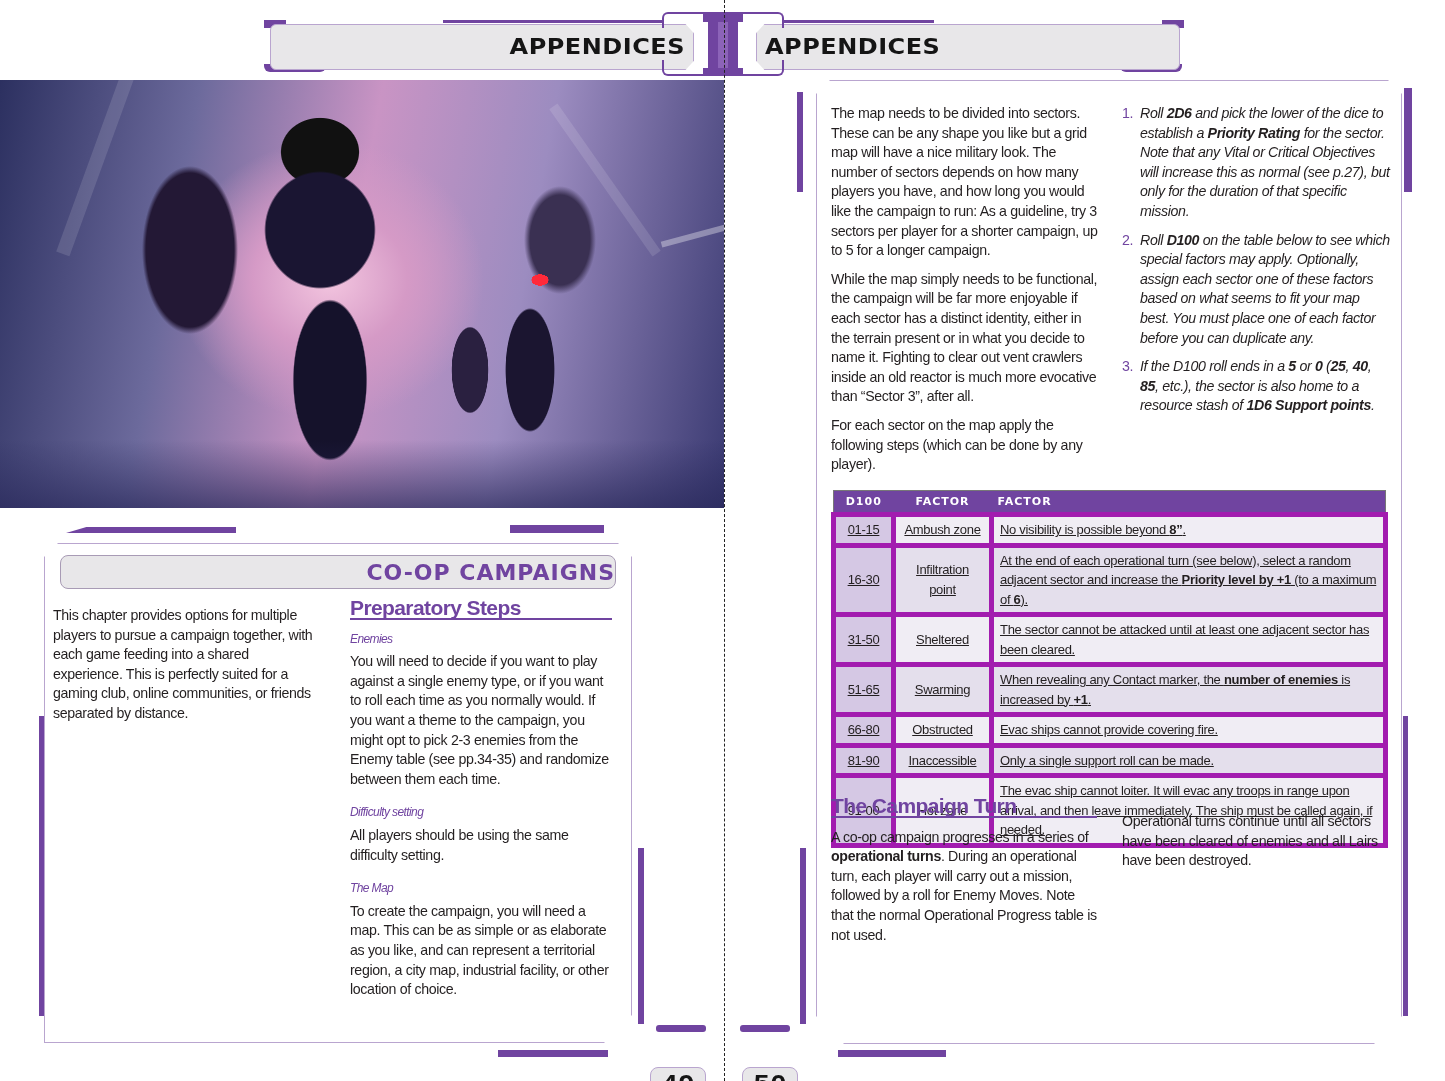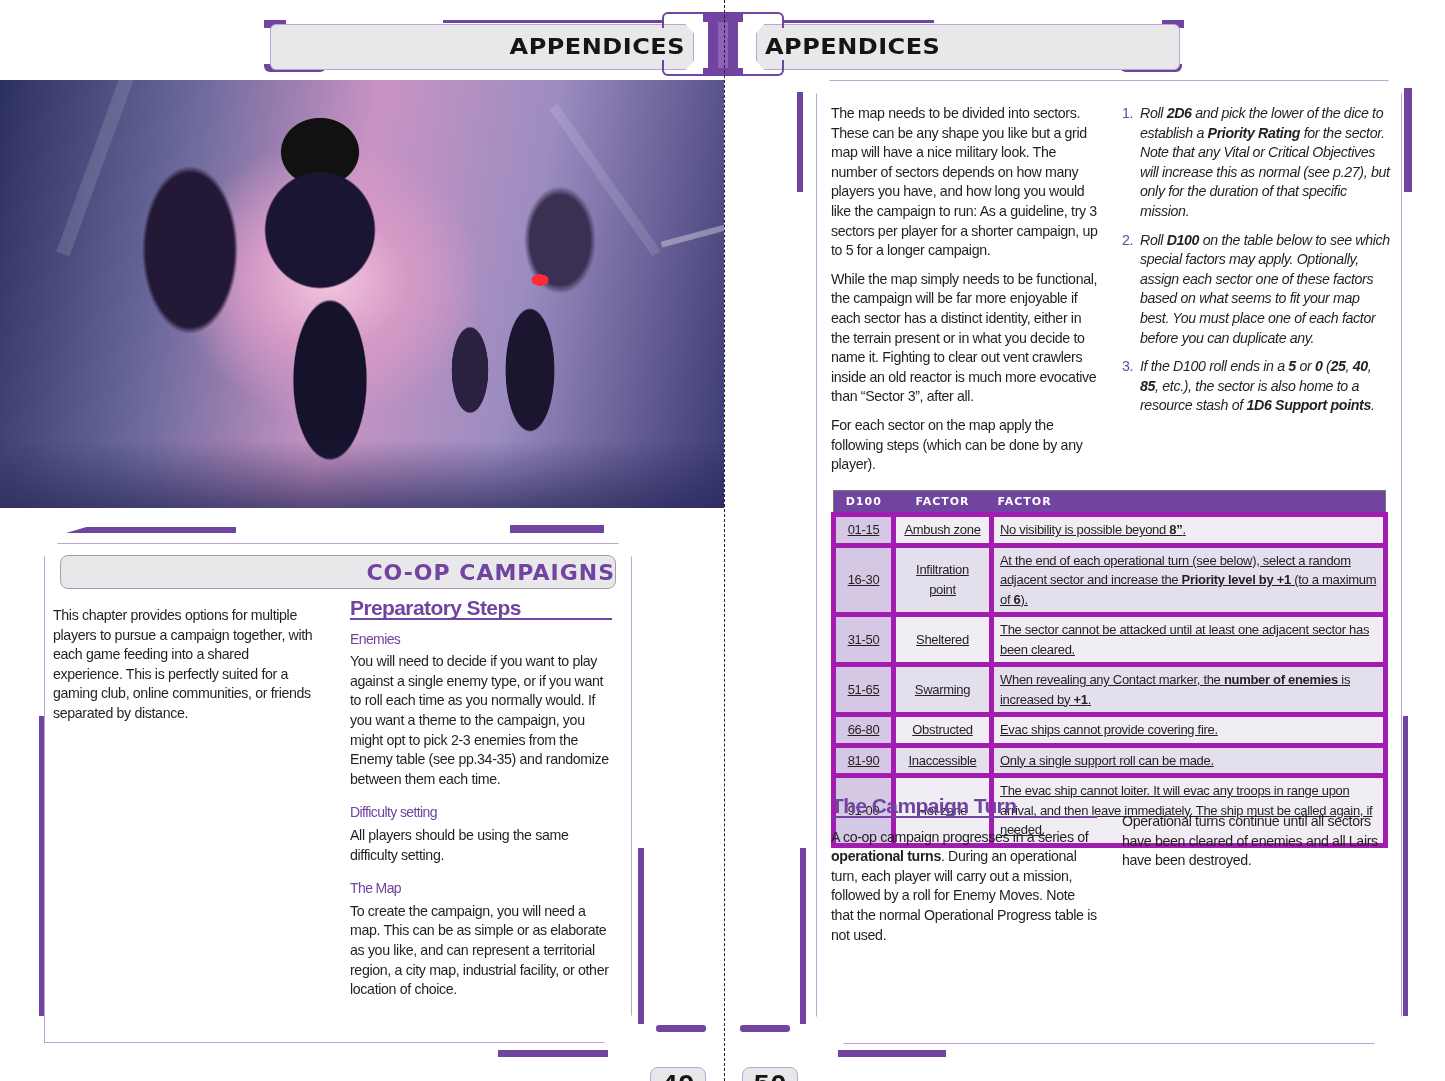--- a/index.html
+++ b/index.html
@@ -53,21 +53,21 @@
   .chap-title-box { position: absolute; left: 60px; top: 555px; width: 556px; height: 34px; background: var(--light); border: 1.5px solid #a89bb5; border-radius: 8px; text-align: right; }
   .chap-title { font-family: "DejaVu Sans", sans-serif; font-weight: 900; font-size: 22px; color: var(--purple); line-height: 34px; letter-spacing: 1px; transform: scaleY(0.95); }
 
   .body-text { font-family: "Liberation Sans Narrow", "Liberation Sans", sans-serif; font-size: 14.2px; line-height: 19.6px; color: #231f20; letter-spacing: -0.35px; }
   .body-text p { margin-bottom: 9px; }
   .col { position: absolute; }
   .col-l1 { left: 53px; top: 606px; width: 262px; }
   .col-l2 { left: 350px; top: 598px; width: 262px; }
 
   .h-section { font-family: "Liberation Sans Narrow", "Liberation Sans", sans-serif; font-weight: bold; font-size: 21px; color: var(--purple); letter-spacing: -0.6px; border-bottom: 2.5px solid var(--purple); margin-bottom: 10px; transform-origin: left; }
-  .h-sub { font-family: "Liberation Sans Narrow", "Liberation Sans", sans-serif; font-size: 14px; color: var(--purple); letter-spacing: -0.6px; margin-bottom: 3px; }
+  .h-sub { font-family: "Liberation Sans Narrow", "Liberation Sans", sans-serif; font-size: 12px; color: var(--purple); letter-spacing: -0.6px; margin-bottom: 3px; font-style: italic; }
 
   .side-bar { position: absolute; background: var(--purple); }
 
   .page-num { position: absolute; top: 1067px; width: 56px; height: 38px; background: var(--light); border: 1.5px solid var(--frame); border-radius: 8px; text-align: center; font-family: Liberation Mono, monospace; font-weight: 900; font-size: 28px; line-height: 36px; color: #151515; }
   .pn-left { left: 650px; }
   .pn-right { left: 742px; }
   .pn-cap { position: absolute; top: 1025px; height: 7px; background: var(--purple); border-radius: 3px; }
 
   
   .panel-right { left: 816px; top: 80px; width: 586px; height: 964px;

